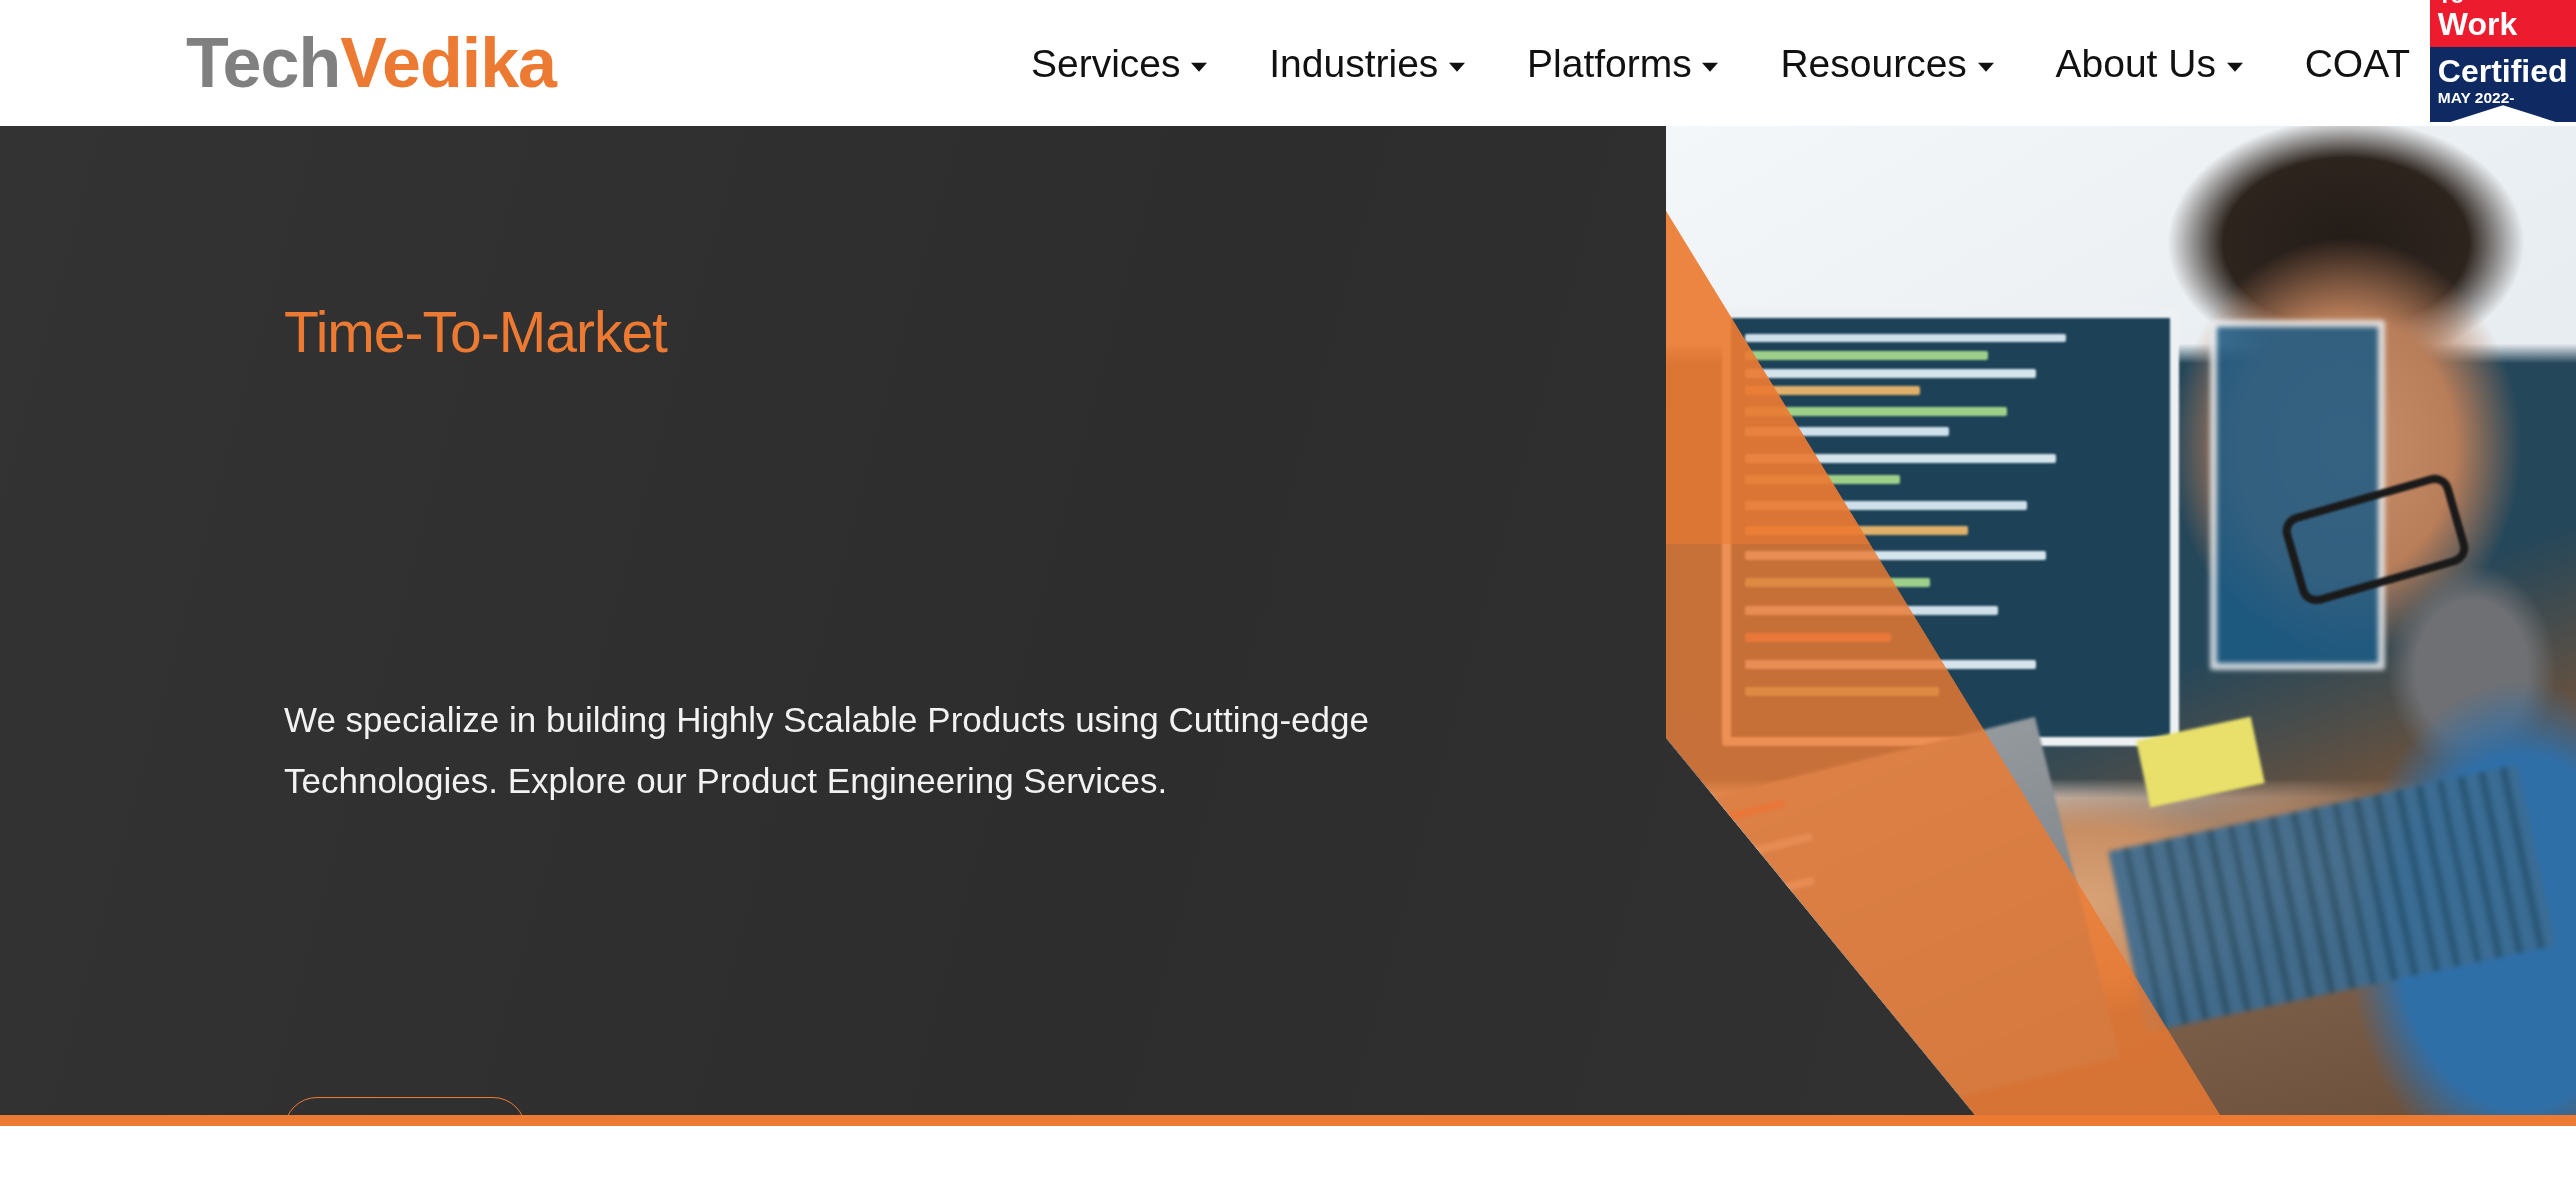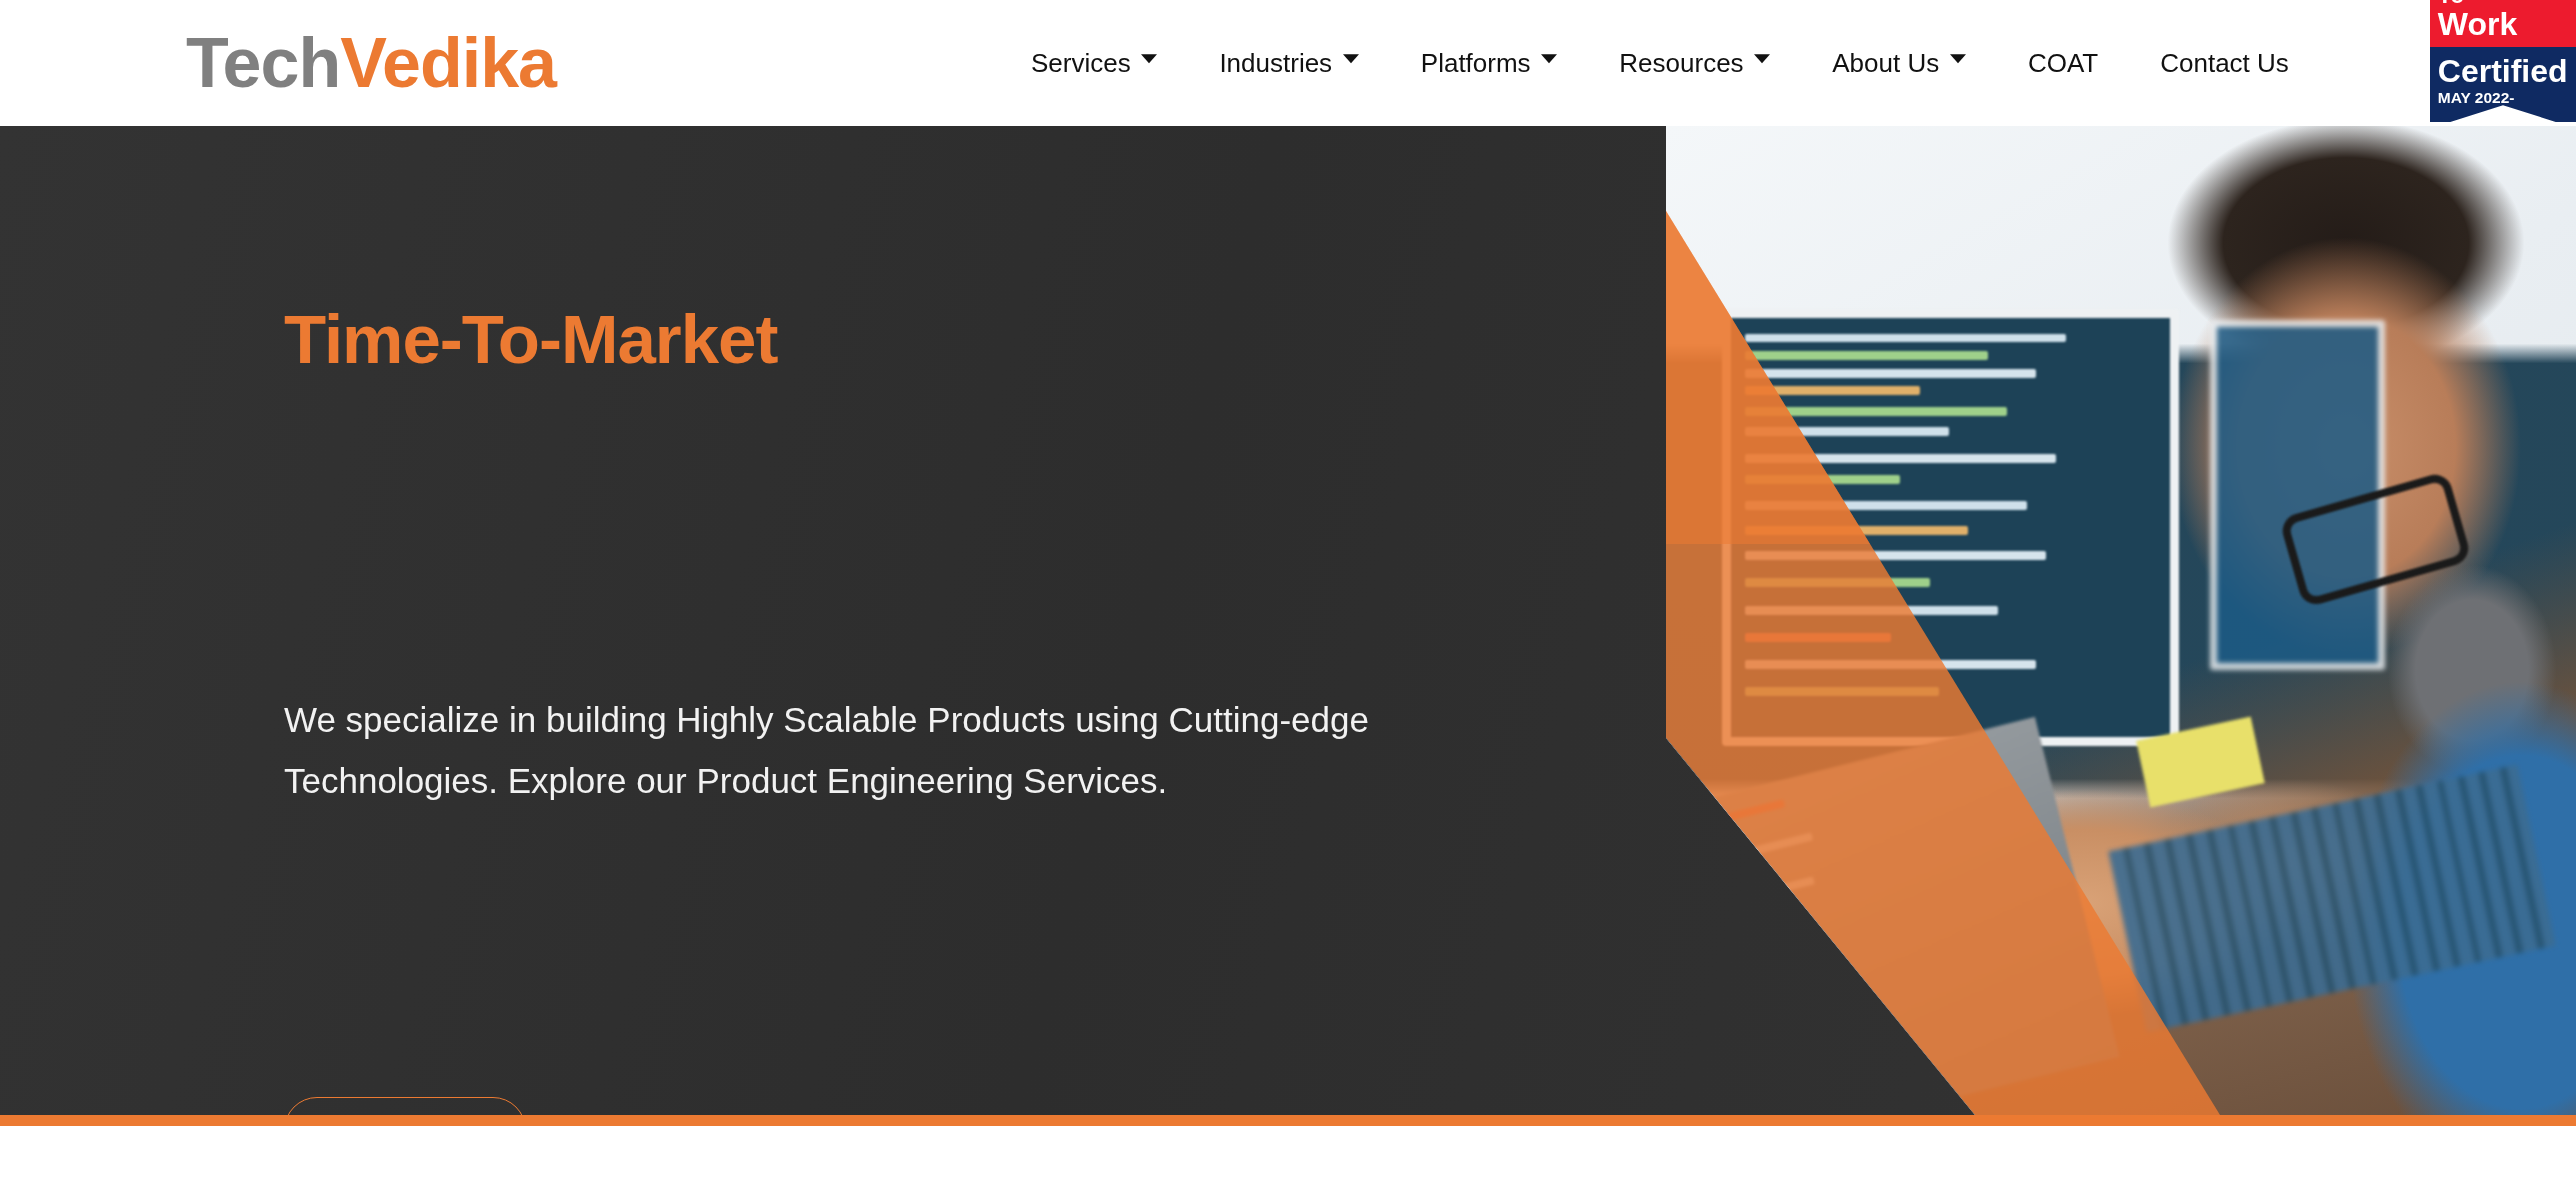--- a/index.html
+++ b/index.html
@@ -48,23 +48,24 @@
     left: 1000px;
     top: 50%;
     transform: translateY(-50%);
     display: flex;
     align-items: center;
     gap: 0px;
     white-space: nowrap;
   }
   .nav-item {
     display: flex;
+    align-items: center;
     gap: 10.7px;
     padding: 5.8px 31px;
-    font-size: 26px;
+    font-size: 39px;
     color: #111111;
     cursor: pointer;
     line-height: 1;
   }
   .caret {
     display: inline-block;
     width: 0; height: 0;
     border-left: 8.7px solid transparent;
     border-right: 8.7px solid transparent;
     border-top: 9.7px solid #111111;
@@ -270,22 +271,22 @@
   }
   #hero-title .line1 {
     display: block;
     font-size: 89px;
     font-weight: 400;
     color: #ffffff;
     letter-spacing: -1px;
   }
   #hero-title .line2 {
     display: block;
-    font-size: 69px;
-    font-weight: 700;
+    font-size: 57px;
+    font-weight: 400;
     color: #ec7a32;
     letter-spacing: -1px;
   }
   #hero-desc {
     position: absolute;
     left: 0;
     top: 563px;
     width: 1209px;
     font-size: 35px;
     line-height: 1.75;

